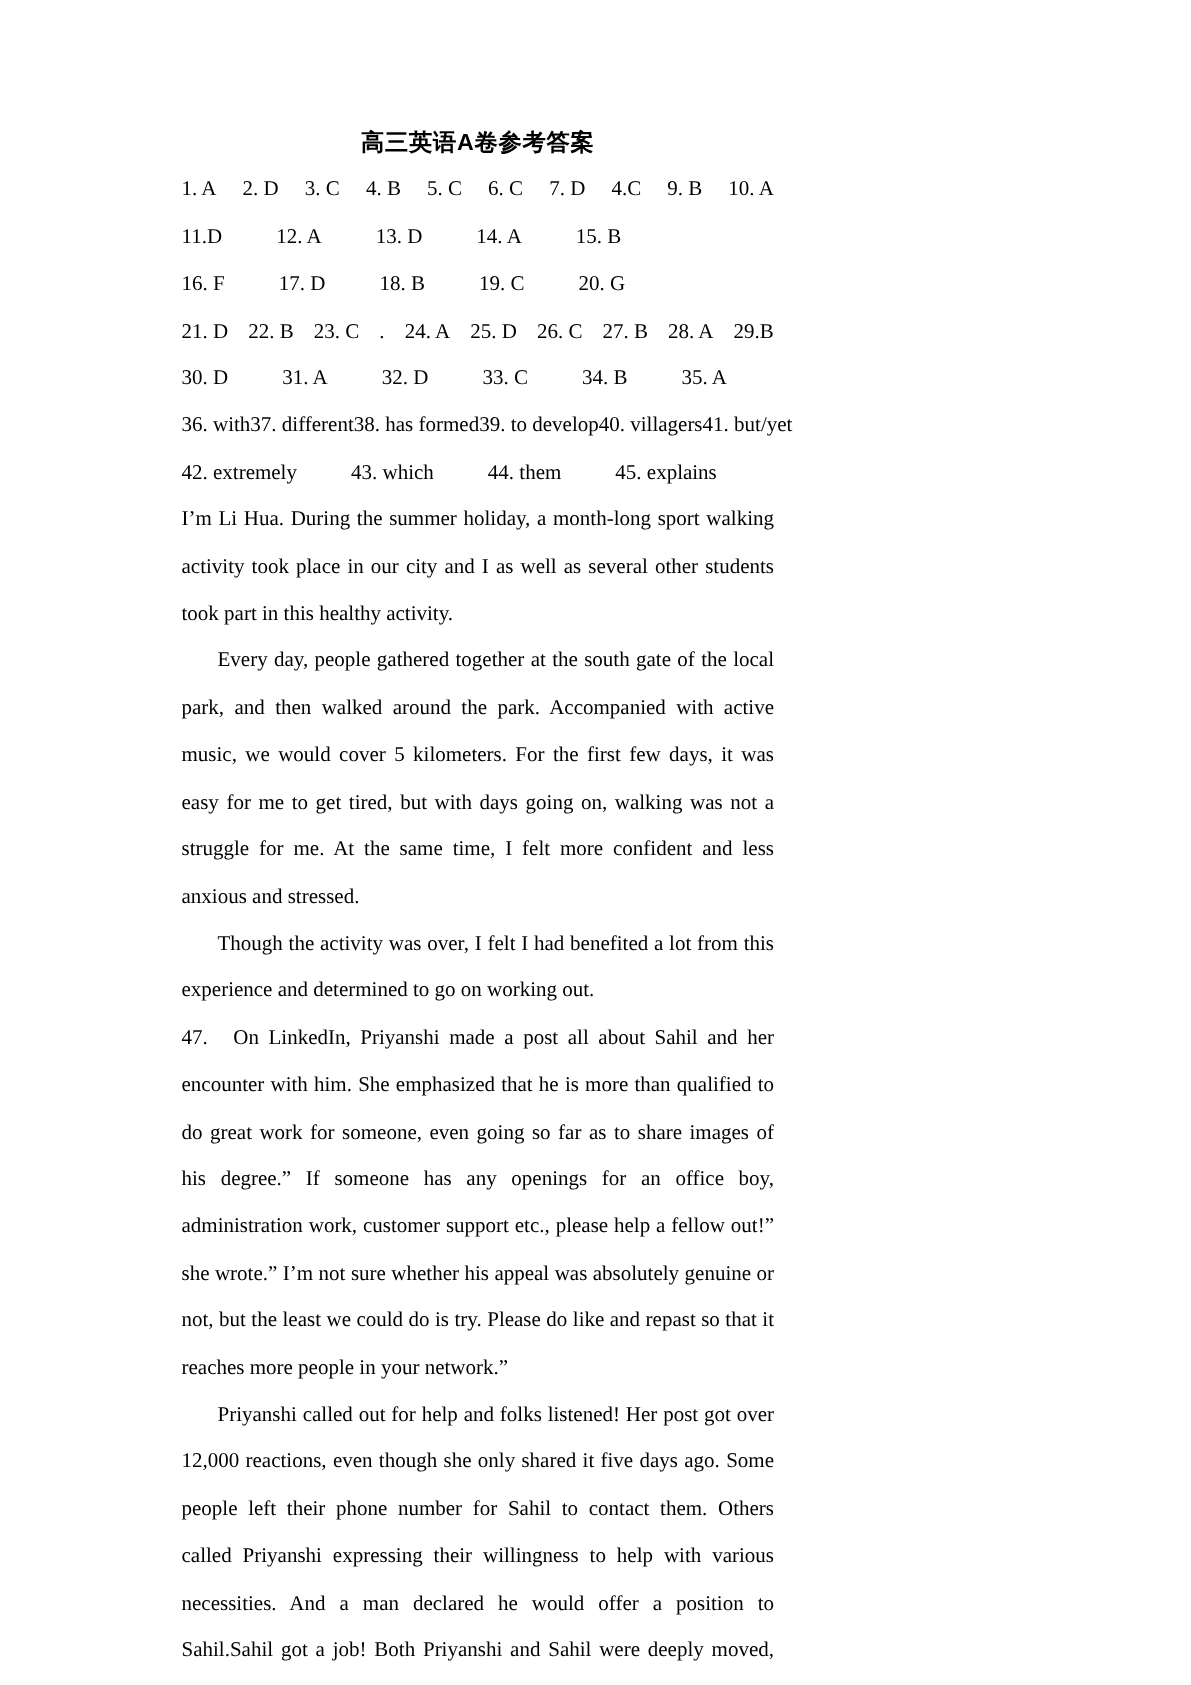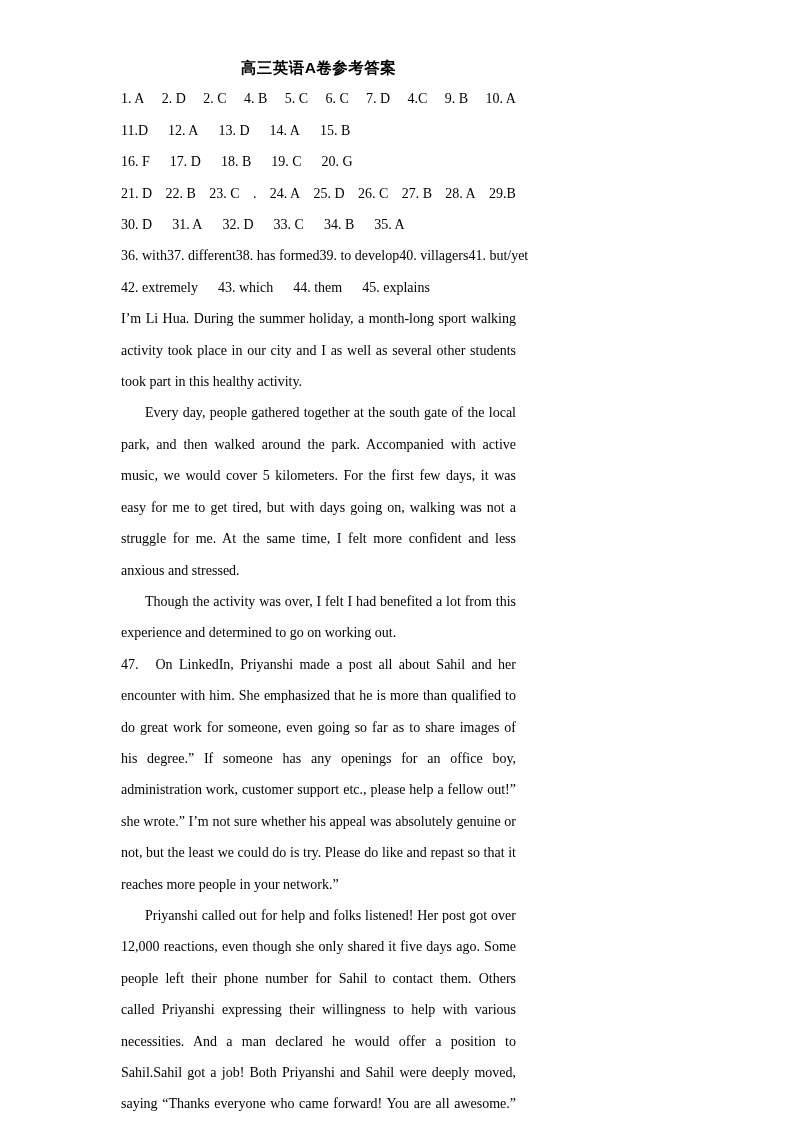--- a/index.html
+++ b/index.html
@@ -12,57 +12,57 @@
     height: 1123px;
     overflow: hidden;
     color: #000000;
     font-family: "Liberation Serif", "DejaVu Serif", serif;
     font-size: 14px;
   }
   .page {
     box-sizing: border-box;
     width: 636px;
     height: 1123px;
-    padding: 52px 120px 0 121px;
+    padding: 80px 120px 0 121px;
     background: #ffffff;
   }
   .doc-title {
     text-align: center;
     font-weight: 700;
     font-size: 15.5px;
     line-height: 31.4px;
     font-family: "Liberation Sans", "DejaVu Sans", sans-serif;
     letter-spacing: 0.5px;
   }
   .ans-row {
     display: flex;
     flex-wrap: nowrap;
     align-items: baseline;
     line-height: 31.4px;
     white-space: pre;
   }
-  .ans-row.flow { justify-content: flex-start; gap: 20px; }
+  .ans-row.flow { justify-content: flex-start; gap: 36px; }
   .ans-row.spread { justify-content: space-between; }
   .ans-item { display: inline-block; }
   .para {
     margin: 0;
     line-height: 31.4px;
     text-align: justify;
   }
   .para.indent { text-indent: 24px; }
   .para-num { margin-right: 17px; }
 </style>
 </head>
 <body>
 
 <div class="page">
 
   <div class="doc-title">高三英语A卷参考答案</div>
 
-  <div class="ans-row spread"><span class="ans-item">1. A</span><span class="ans-item">2. D</span><span class="ans-item">2. C</span><span class="ans-item">4. B</span><span class="ans-item">5. C</span><span class="ans-item">6. C</span><span class="ans-item">7. D</span><span class="ans-item">4.C</span><span class="ans-item">9. B</span><span class="ans-item">10. A</span></div>
+  <div class="ans-row spread"><span class="ans-item">1. A</span><span class="ans-item">2. D</span><span class="ans-item">3. C</span><span class="ans-item">4. B</span><span class="ans-item">5. C</span><span class="ans-item">6. C</span><span class="ans-item">7. D</span><span class="ans-item">4.C</span><span class="ans-item">9. B</span><span class="ans-item">10. A</span></div>
 
   <div class="ans-row flow"><span class="ans-item">11.D</span><span class="ans-item">12. A</span><span class="ans-item">13. D</span><span class="ans-item">14. A</span><span class="ans-item">15. B</span></div>
 
   <div class="ans-row flow"><span class="ans-item">16. F</span><span class="ans-item">17. D</span><span class="ans-item">18. B</span><span class="ans-item">19. C</span><span class="ans-item">20. G</span></div>
 
   <div class="ans-row spread"><span class="ans-item">21. D</span><span class="ans-item">22. B</span><span class="ans-item">23. C</span><span class="ans-item">.</span><span class="ans-item">24. A</span><span class="ans-item">25. D</span><span class="ans-item">26. C</span><span class="ans-item">27. B</span><span class="ans-item">28. A</span><span class="ans-item">29.B</span></div>
 
   <div class="ans-row flow"><span class="ans-item">30. D</span><span class="ans-item">31. A</span><span class="ans-item">32. D</span><span class="ans-item">33. C</span><span class="ans-item">34. B</span><span class="ans-item">35. A</span></div>
 
   <div class="ans-row spread"><span class="ans-item">36. with</span><span class="ans-item">37. different</span><span class="ans-item">38. has formed</span><span class="ans-item">39. to develop</span><span class="ans-item">40. villagers</span><span class="ans-item">41. but/yet</span></div>

